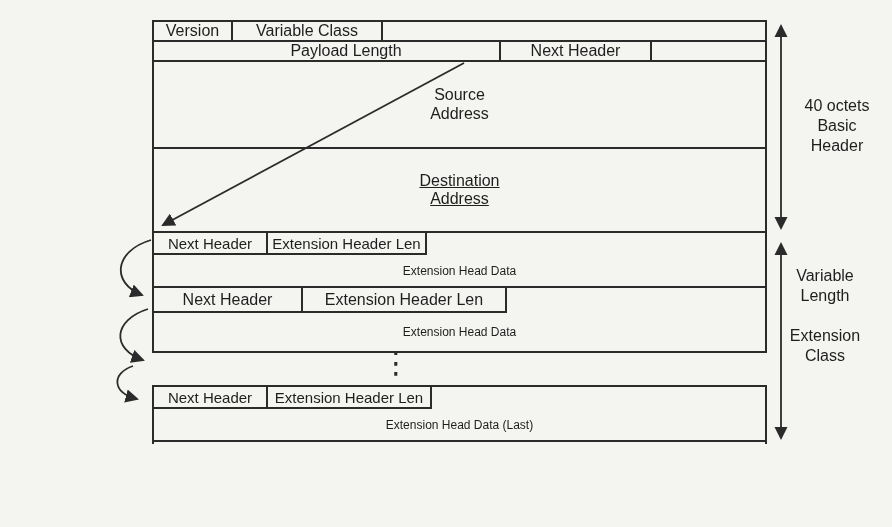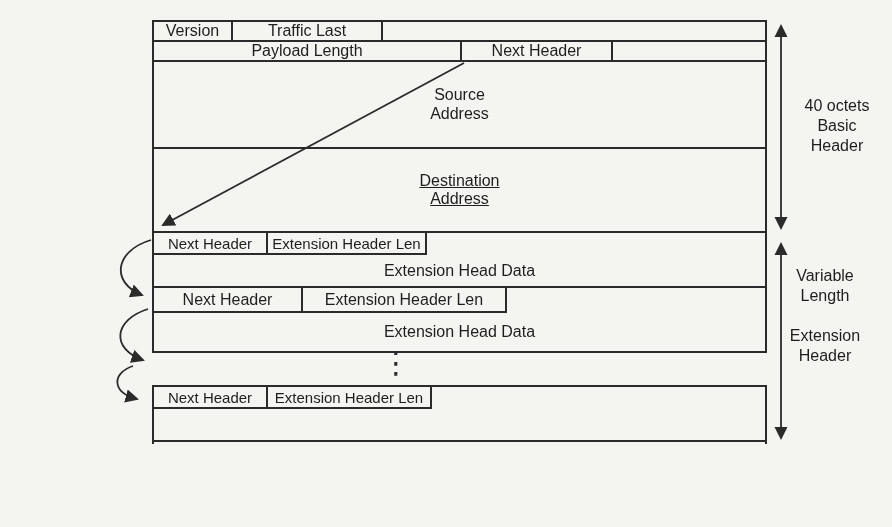--- a/index.html
+++ b/index.html
@@ -7,40 +7,40 @@
     position:relative;width:892px;height:444px;background:#f4f4f1;
     font-family:"Liberation Sans","DejaVu Sans",sans-serif;color:#1e1e1e;overflow:hidden;
   }
   .abs{position:absolute;box-sizing:border-box;}
   .box{position:absolute;box-sizing:border-box;border:2px solid #2b2b2b;display:flex;flex-direction:column;}
   .row{display:flex;box-sizing:border-box;border-bottom:2px solid #2b2b2b;flex:0 0 auto;}
   .cell{box-sizing:border-box;display:flex;align-items:center;justify-content:center;
         font-size:16px;line-height:1;white-space:nowrap;}
   .rb{border-right:2px solid #2b2b2b;}
   .bb{border-bottom:2px solid #2b2b2b;}
-  .fill{flex:1;display:flex;align-items:center;justify-content:center;font-size:16px;}
+  .fill{flex:1;display:flex;align-items:center;justify-content:center;font-size:12px;}
   .addr{flex-direction:column;white-space:pre-line;text-align:center;line-height:1.15;}
   .subrow{display:flex;box-sizing:border-box;flex:0 0 auto;}
   .ann{position:absolute;text-align:center;font-size:16px;line-height:20px;white-space:pre-line;}
   .smalltext{font-size:15px;}
   .v-ellipsis{position:absolute;font-family:"DejaVu Sans",sans-serif;font-size:30px;line-height:1;color:#2b2b2b;}
   .h-ellipsis{position:absolute;font-size:16px;font-weight:bold;letter-spacing:7px;text-align:center;color:#1e1e1e;}
   svg.overlay{position:absolute;left:0;top:0;pointer-events:none;}
 </style>
 </head>
 <body>
 
 <div class="stage">
 
   <div class="box" style="left:152px;top:20px;width:615px;height:213px;">
     <div class="row" style="height:20px;">
       <div class="cell rb" style="width:79px;">Version</div>
-      <div class="cell rb" style="width:150px;">Traffic Last</div>
+      <div class="cell rb" style="width:150px;">Variable Class</div>
     </div>
-    <div class="row" style="height:20px;">
+    <div class="row" style="height:20px;padding-left:39px;">
       <div class="cell rb" style="width:308px;">Payload Length</div>
       <div class="cell rb" style="width:151px;">Next Header</div>
     </div>
     <div class="row" style="height:87px;border-bottom:2px solid #2b2b2b;">
       <div class="cell addr" style="flex:1;">Source
 Address</div>
     </div>
     <div class="row" style="flex:1;border-bottom:none;text-decoration:underline;">
       <div class="cell addr" style="flex:1;">Destination
 Address</div>
@@ -63,20 +63,21 @@
     <div class="fill">Extension Head Data</div>
   </div>
 
   <div class="v-ellipsis" style="left:381px;top:348px;">⋮</div>
 
   <div class="box" style="left:152px;top:385px;width:615px;height:57px;">
     <div class="subrow" style="height:22px;">
       <div class="cell rb bb smalltext" style="width:114px;">Next Header</div>
       <div class="cell rb bb smalltext" style="width:164px;">Extension Header Len</div>
     </div>
+    <div class="fill">Extension Head Data (Last)</div>
   </div>
 
   <div class="abs" style="left:152px;top:440px;width:615px;height:60px;
        border-left:2px solid #2b2b2b;border-right:2px solid #2b2b2b;">
     <div class="h-ellipsis" style="left:155px;top:18px;width:110px;">• • •</div>
   </div>
 
   <svg class="overlay" width="892" height="527" viewBox="0 0 892 527">
     <defs>
       <marker id="ah" viewBox="0 0 10 10" refX="8.5" refY="5" markerWidth="7.5" markerHeight="7.5" orient="auto-start-reverse">
@@ -95,16 +96,16 @@
     <path d="M 781,448 L 781,498" stroke="#2b2b2b" stroke-width="1.8" fill="none" marker-start="url(#ah)" marker-end="url(#ah)"></path>
   </svg>
 
   <div class="ann" style="left:782px;top:96px;width:110px;">40 octets
 Basic
 Header</div>
   <div class="ann" style="left:779px;top:266px;width:92px;">Variable
 Length
 
 Extension
-Header</div>
+Class</div>
   <div class="ann" style="left:804px;top:463px;width:48px;text-align:left;">Data</div>
 
 </div>
 
 </body></html>

